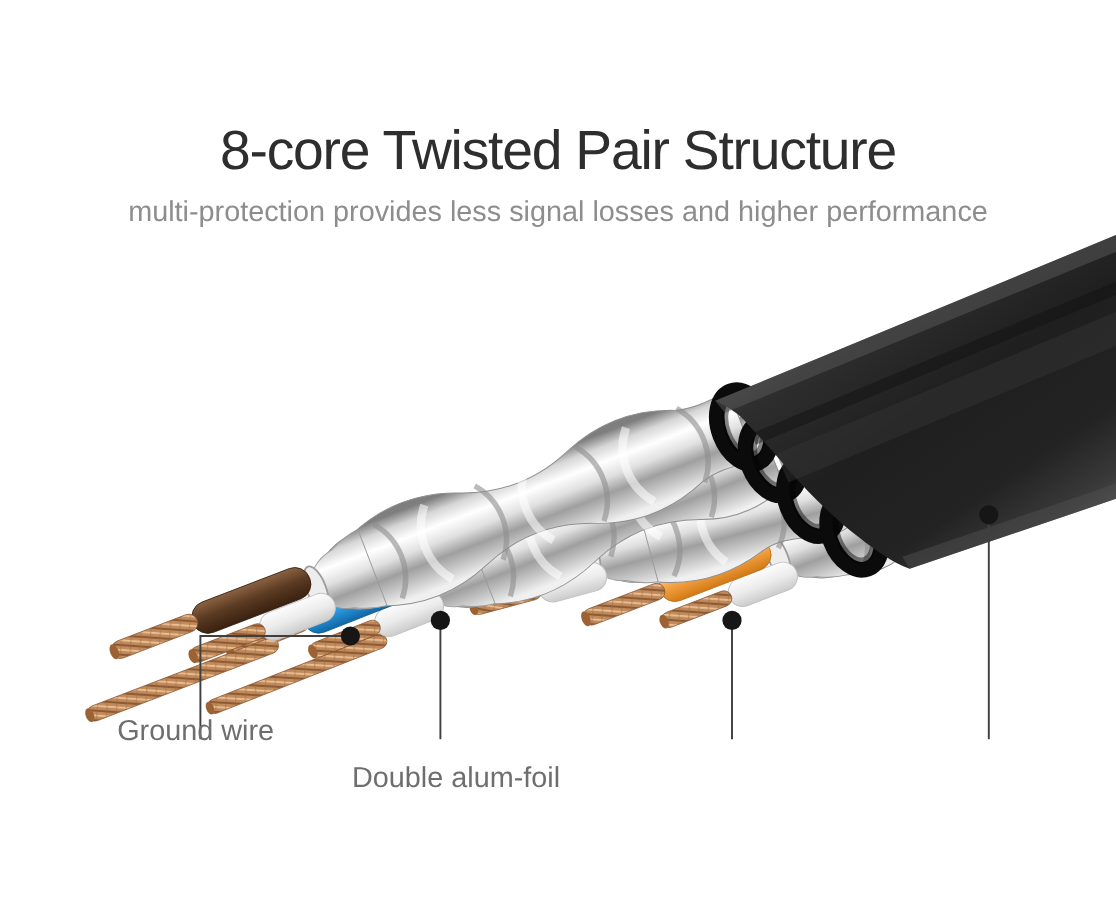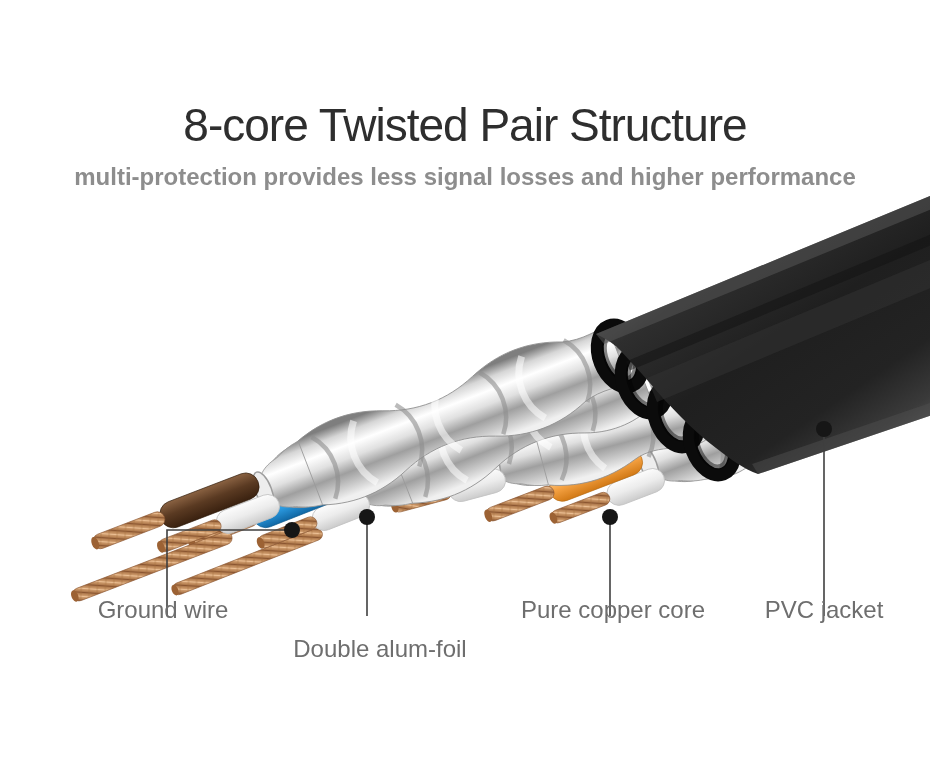--- a/index.html
+++ b/index.html
@@ -7,21 +7,21 @@
     position:relative;width:930px;height:720px;background:#ffffff;overflow:hidden;
     font-family:"Liberation Sans",sans-serif;
   }
   .title{
     position:absolute;left:0;right:0;top:98px;text-align:center;
     font-size:46px;letter-spacing:-1px;font-weight:400;color:var(--c-title-text,#2e2e2e);
     white-space:nowrap;
   }
   .subtitle{
     position:absolute;left:0;right:0;top:163px;text-align:center;
-    font-size:24px;font-weight:700;color:var(--c-subtitle-text,#8d8d8d);
+    font-size:24px;font-weight:400;color:var(--c-subtitle-text,#8d8d8d);
     white-space:nowrap;
   }
   .callout-label{
     position:absolute;top:596px;transform:translateX(-50%);
     font-size:24px;color:var(--c-label-text,#6e6e6e);white-space:nowrap;
   }
   .lbl-1{left:163px;} .lbl-2{left:380px;margin-top:39px;} .lbl-3{left:613px;} .lbl-4{left:824px;}
   svg.cable{position:absolute;left:0;top:0;}
   .leader{stroke:var(--c-leader-line,#3f3f3f);stroke-width:1.6;fill:none;}
   .dot{fill:var(--c-callout-dot,#161616);}
@@ -195,16 +195,14 @@
       <path class="leader" d="M610,519 L610,616"></path>
       <circle class="dot" cx="610" cy="517" r="8"></circle>
 
       <path class="leader" d="M824,431 L824,616"></path>
       <circle class="dot" cx="824" cy="429" r="8"></circle>
     </g>
   </svg>
 
   <div class="callout-label lbl-1">Ground wire</div>
   <div class="callout-label lbl-2">Double alum-foil</div>
-  <div class="callout-label lbl-3">Pure copper core</div>
-  <div class="callout-label lbl-4">PVC jacket</div>
 
 </div>
 
 </body></html>

